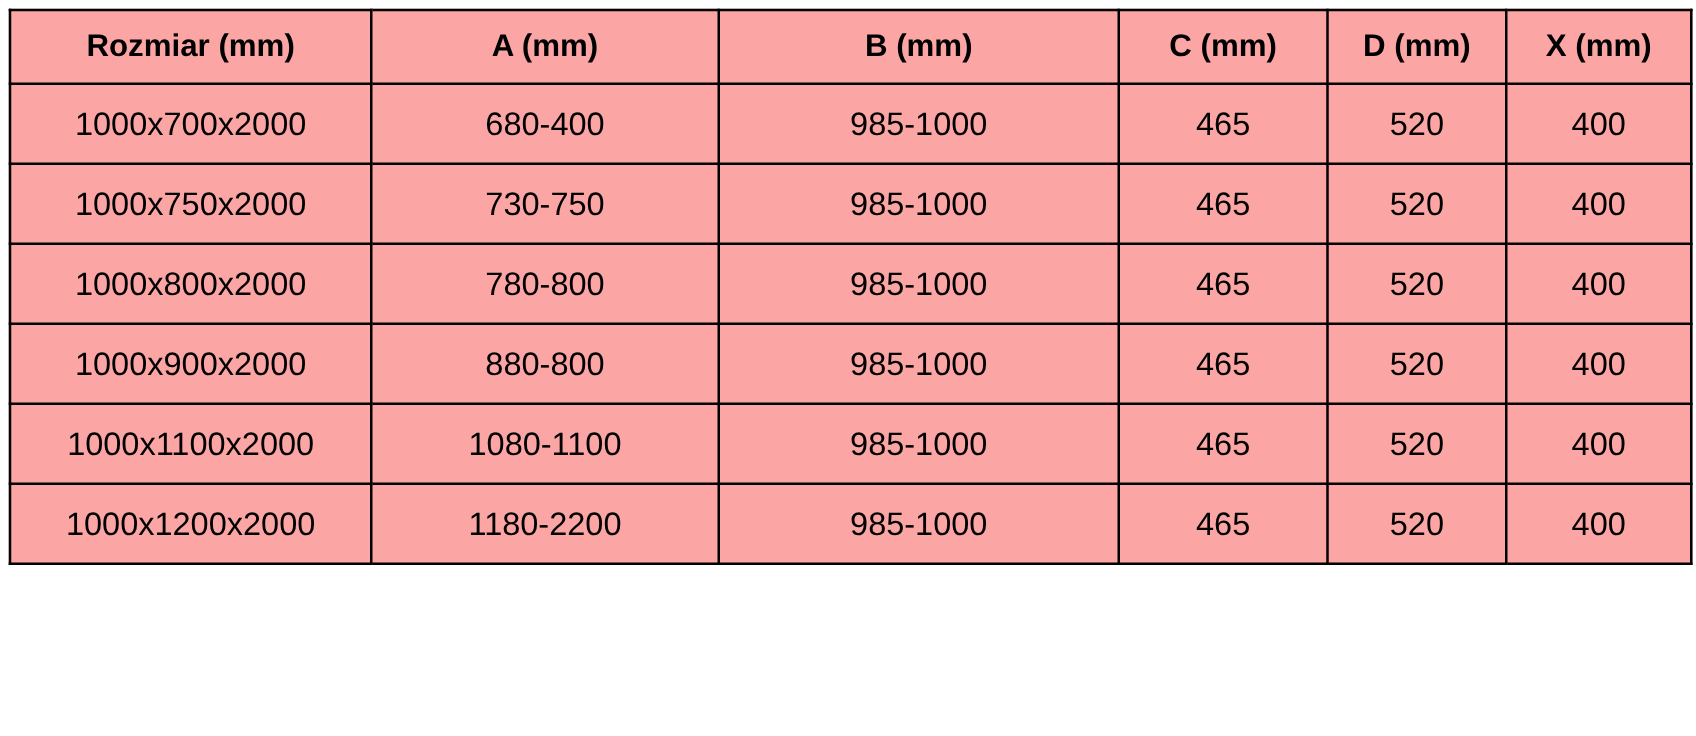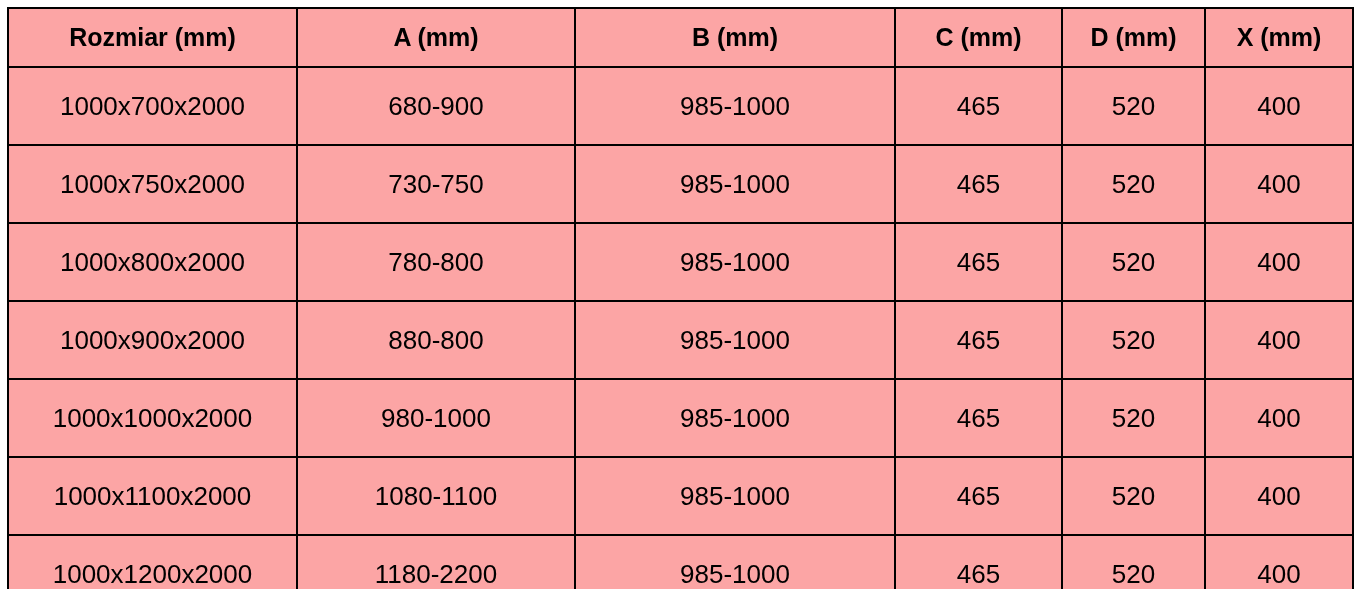--- a/index.html
+++ b/index.html
@@ -30,21 +30,21 @@
   table.spec-table td {
     border: 2px solid #000000;
     text-align: center;
     vertical-align: middle;
     color: #000000;
     padding: 0;
     overflow: hidden;
     white-space: nowrap;
   }
   table.spec-table thead tr { height: 59px; }
-  table.spec-table tbody tr { height: 78px; }
+  table.spec-table tbody tr { height: 64px; }
   table.spec-table th {
     font-size: 25px;
     font-weight: bold;
   }
   table.spec-table td {
     font-size: 26px;
     font-weight: normal;
   }
 </style>
 </head>
@@ -65,21 +65,21 @@
         <th>A (mm)</th>
         <th>B (mm)</th>
         <th>C (mm)</th>
         <th>D (mm)</th>
         <th>X (mm)</th>
       </tr>
   </thead>
   <tbody>
       <tr>
         <td>1000x700x2000</td>
-        <td>680-900</td>
+        <td>680-400</td>
         <td>985-1000</td>
         <td>465</td>
         <td>520</td>
         <td>400</td>
       </tr>
       <tr>
         <td>1000x750x2000</td>
         <td>730-750</td>
         <td>985-1000</td>
         <td>465</td>
@@ -96,28 +96,20 @@
       </tr>
       <tr>
         <td>1000x900x2000</td>
         <td>880-800</td>
         <td>985-1000</td>
         <td>465</td>
         <td>520</td>
         <td>400</td>
       </tr>
       <tr>
-        <td>1000x1000x2000</td>
-        <td>980-1000</td>
-        <td>985-1000</td>
-        <td>465</td>
-        <td>520</td>
-        <td>400</td>
-      </tr>
-      <tr>
         <td>1000x1100x2000</td>
         <td>1080-1100</td>
         <td>985-1000</td>
         <td>465</td>
         <td>520</td>
         <td>400</td>
       </tr>
       <tr>
         <td>1000x1200x2000</td>
         <td>1180-2200</td>

